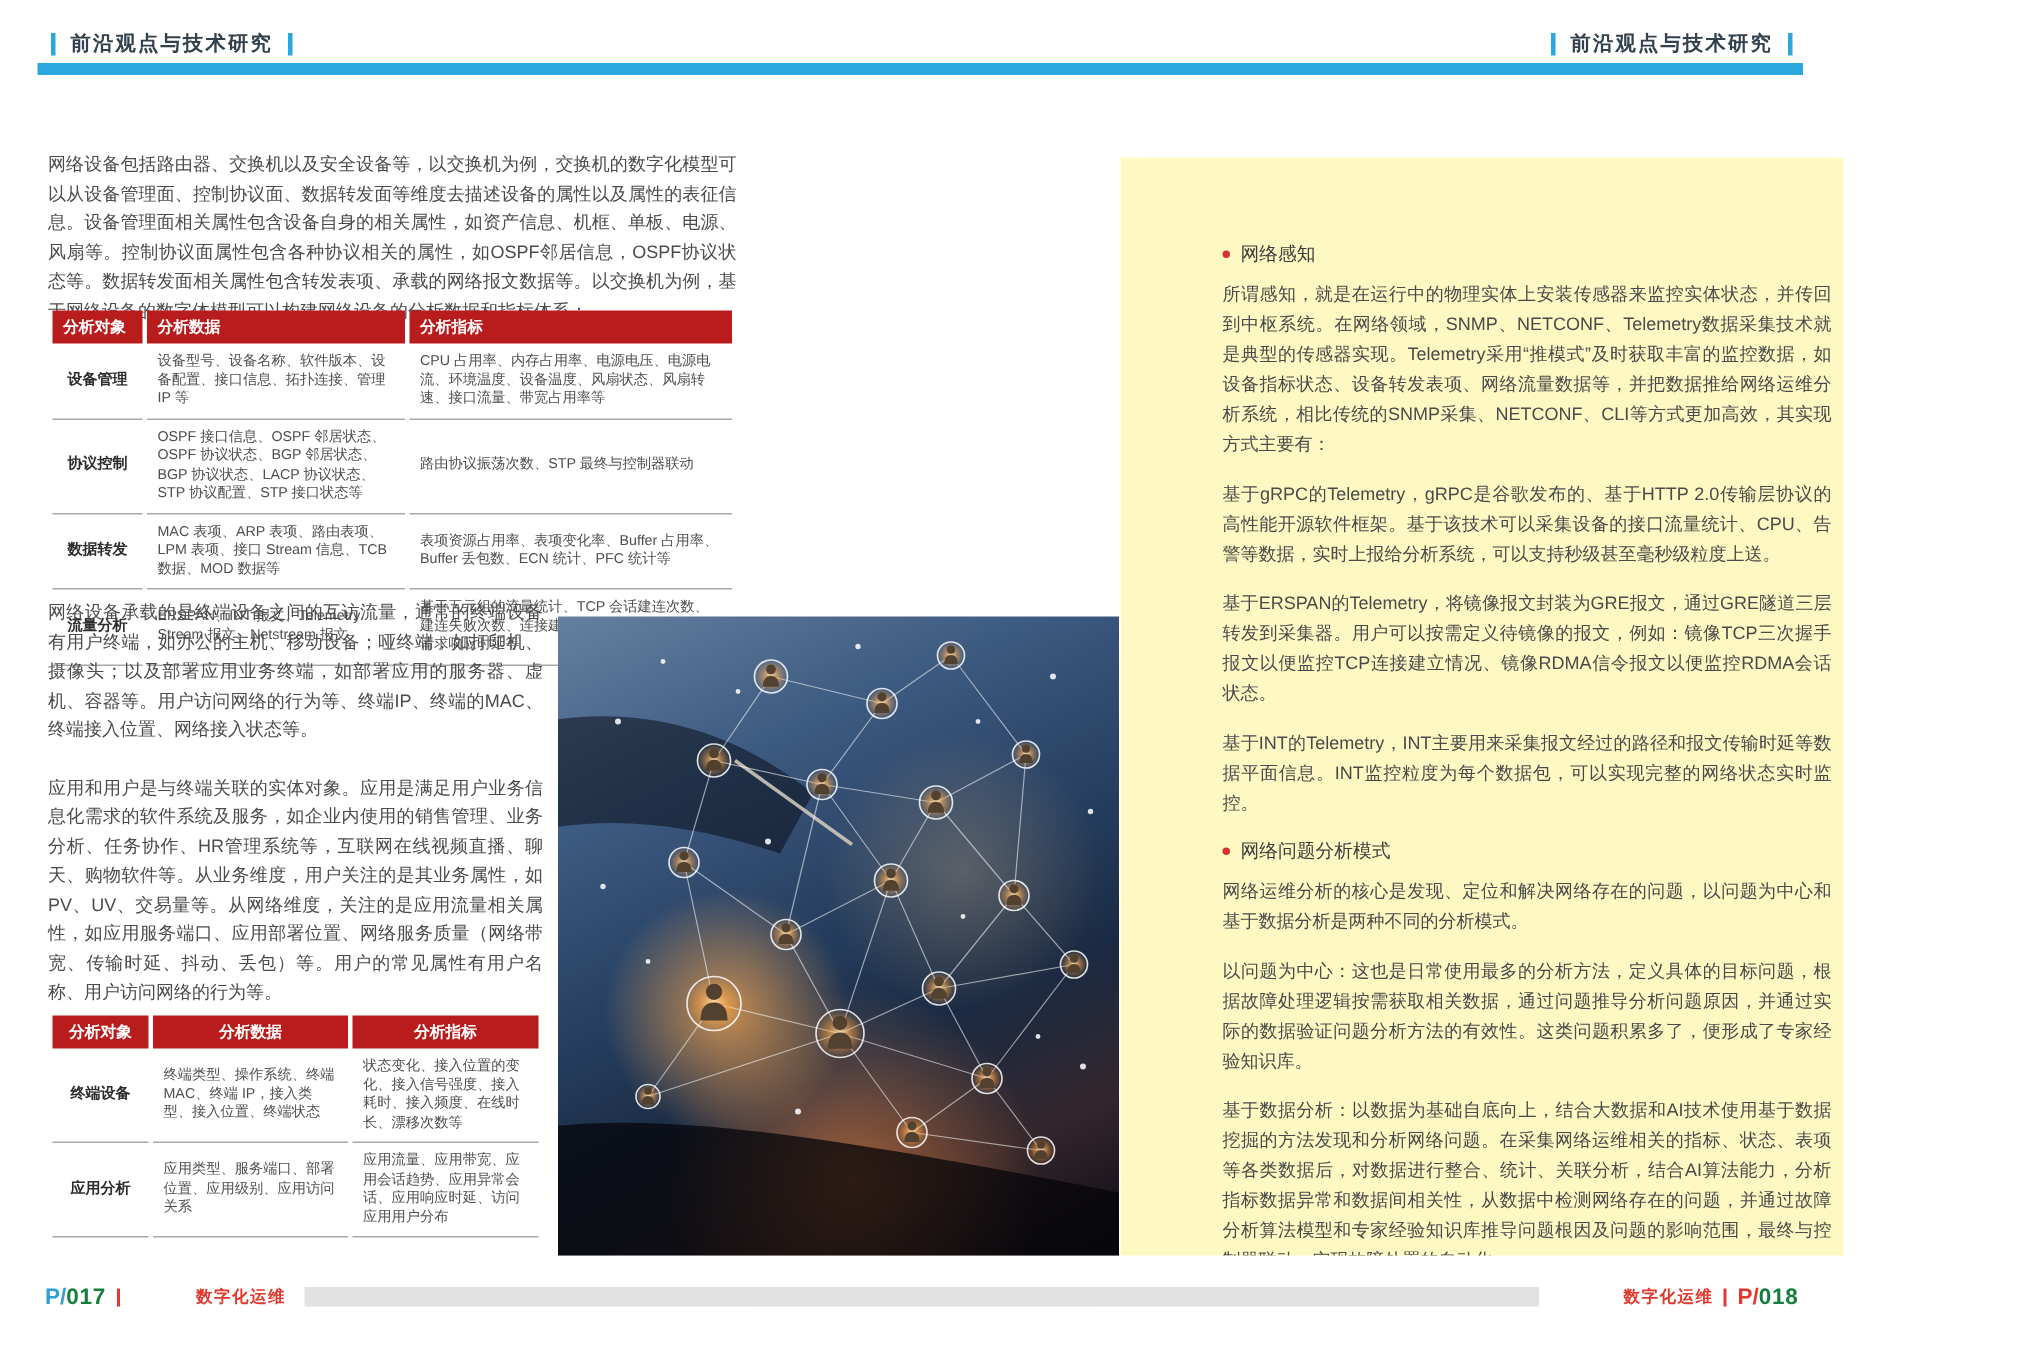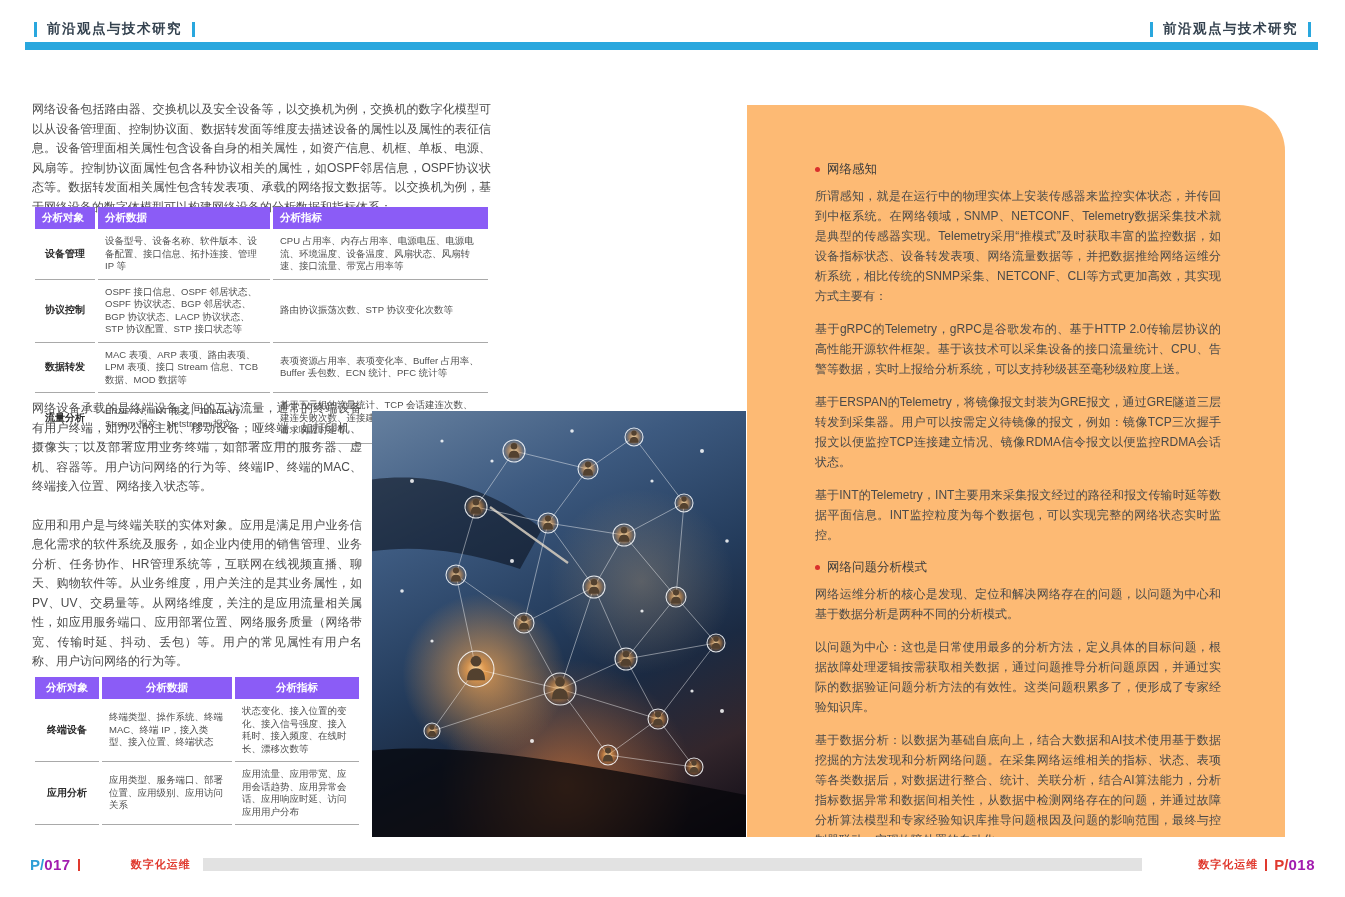--- a/index.html
+++ b/index.html
@@ -1,66 +1,66 @@
 <!DOCTYPE html>
 <html><head>
 <meta charset="utf-8">
 <style>
   html,body{margin:0;padding:0;background:#ffffff;}
-  .page{position:relative;width:1345px;height:897px;background:#ffffff;overflow:hidden;
+  .page{position:relative;width:1229px;height:897px;background:#ffffff;overflow:hidden;
         font-family:"Liberation Sans","DejaVu Sans",sans-serif;}
 
   
   .hdr{position:absolute;top:20px;display:flex;align-items:center;gap:10px;
        color:#33414e;font-size:13.5px;font-weight:bold;letter-spacing:1.5px;}
   .hdr .vbar{width:3px;height:15px;background:#29a7de;}
   .hdr-left{left:34px;}
   .hdr-right{right:34px;}
   .top-rule{position:absolute;left:25px;right:27px;top:42px;height:8px;background:#29a7de;}
 
   
   .para{color:#4b4b4b;font-size:12px;line-height:19.5px;text-align:justify;}
   #intro{position:absolute;left:32px;top:100px;width:459px;}
   #leftcol{position:absolute;left:32px;top:399px;width:330px;}
   #leftcol .para + .para{margin-top:19px;}
 
   
   table.dt{border-collapse:separate;border-spacing:3px 0;table-layout:fixed;}
-  .dt th{background:#8b5cf6;color:#ffffff;font-size:10.5px;font-weight:bold;
+  .dt th{background:#b91c1c;color:#ffffff;font-size:10.5px;font-weight:bold;
          padding:4px 7px;text-align:left;}
   .dt td{font-size:9.5px;line-height:12.5px;color:#4f4f4f;padding:6px 7px;
          border-bottom:1px solid #a9a9a9;vertical-align:middle;text-align:left;}
   .dt td.obj{font-size:10px;color:#2d2d2d;font-weight:bold;text-align:center;}
   #table1{position:absolute;left:32px;top:207px;width:459px;}
   #table1 col.c1{width:60px;} #table1 col.c2{width:172px;}
   #table2{position:absolute;left:32px;top:677px;width:330px;}
   #table2 col.c1{width:64px;} #table2 col.c2{width:130px;}
   #table2 th{text-align:center;}
 
   
   #photo{position:absolute;left:372px;top:411px;width:374px;height:426px;overflow:hidden;
     background:
       radial-gradient(circle at 30% 62%, rgba(255,170,80,.75), rgba(255,170,80,0) 22%),
       radial-gradient(circle at 52% 88%, rgba(255,140,60,.55), rgba(255,140,60,0) 30%),
       radial-gradient(circle at 72% 40%, rgba(255,200,130,.25), rgba(255,200,130,0) 25%),
       linear-gradient(155deg,#66809f 0%,#3d5a80 25%,#243c5c 50%,#1b2a42 65%,#33262c 82%,#0e0b15 100%);}
   #photo svg{position:absolute;left:0;top:0;width:100%;height:100%;}
 
   
-  #panel{position:absolute;left:747px;top:105px;width:538px;height:732px;background:#fdba74;
+  #panel{position:absolute;left:747px;top:105px;width:538px;height:732px;background:#fef9c3;
          border-top-right-radius:46px;box-sizing:border-box;padding:56px 64px 0 68px;overflow:hidden;}
   .bullet-head{display:flex;align-items:center;font-size:12.5px;color:#3c3c3c;margin:14px 0 8px;}
   .bullet-head .dot{width:5px;height:5px;background:#d9302c;border-radius:50%;margin-right:7px;flex:0 0 auto;}
   #panel p{font-size:12px;line-height:20px;color:#4a4a4a;text-align:justify;margin:0 0 13px;}
   .bullet-head.first{margin-top:0;}
 
   
   .footer{position:absolute;top:856px;display:flex;align-items:center;}
   .footer .pnum-prefix{font-size:15px;font-weight:bold;}
-  .footer .pnum{font-size:15px;font-weight:bold;color:#a21caf;letter-spacing:.5px;}
+  .footer .pnum{font-size:15px;font-weight:bold;color:#15803d;letter-spacing:.5px;}
   .footer .rbar{width:2px;height:12px;background:#e0392e;margin:0 7px;}
   .footer .tag{font-size:11px;font-weight:bold;color:#e0392e;letter-spacing:1px;margin-left:44px;}
   .footer .gbar{height:13px;background:#e2e2e2;}
   #footer-left{left:30px;}
   #footer-left .pnum-prefix{color:#2f9fd6;}
   #footer-left .gbar{width:524px;margin-left:12px;}
   #footer-right{right:30px;}
   #footer-right .pnum-prefix{color:#e0392e;}
   #footer-right .gbar{width:524px;margin-right:12px;}
 </style>
@@ -98,21 +98,21 @@
     </thead>
     <tbody>
       <tr>
         <td class="obj">设备管理</td>
         <td>设备型号、设备名称、软件版本、设备配置、接口信息、拓扑连接、管理 IP 等</td>
         <td>CPU 占用率、内存占用率、电源电压、电源电流、环境温度、设备温度、风扇状态、风扇转速、接口流量、带宽占用率等</td>
       </tr>
       <tr>
         <td class="obj">协议控制</td>
         <td>OSPF 接口信息、OSPF 邻居状态、OSPF 协议状态、BGP 邻居状态、BGP 协议状态、LACP 协议状态、STP 协议配置、STP 接口状态等</td>
-        <td>路由协议振荡次数、STP 协议变化次数等</td>
+        <td>路由协议振荡次数、STP 最终与控制器联动</td>
       </tr>
       <tr>
         <td class="obj">数据转发</td>
         <td>MAC 表项、ARP 表项、路由表项、LPM 表项、接口 Stream 信息、TCB 数据、MOD 数据等</td>
         <td>表项资源占用率、表项变化率、Buffer 占用率、Buffer 丢包数、ECN 统计、PFC 统计等</td>
       </tr>
       <tr>
         <td class="obj">流量分析</td>
         <td>ERSPAN、INT 报文、Telemetry Stream 报文、Netstream 报文</td>
         <td>基于五元组的流量统计、TCP 会话建连次数、建连失败次数、连接建立时延、会话请求时延、请求响应时延等</td>

